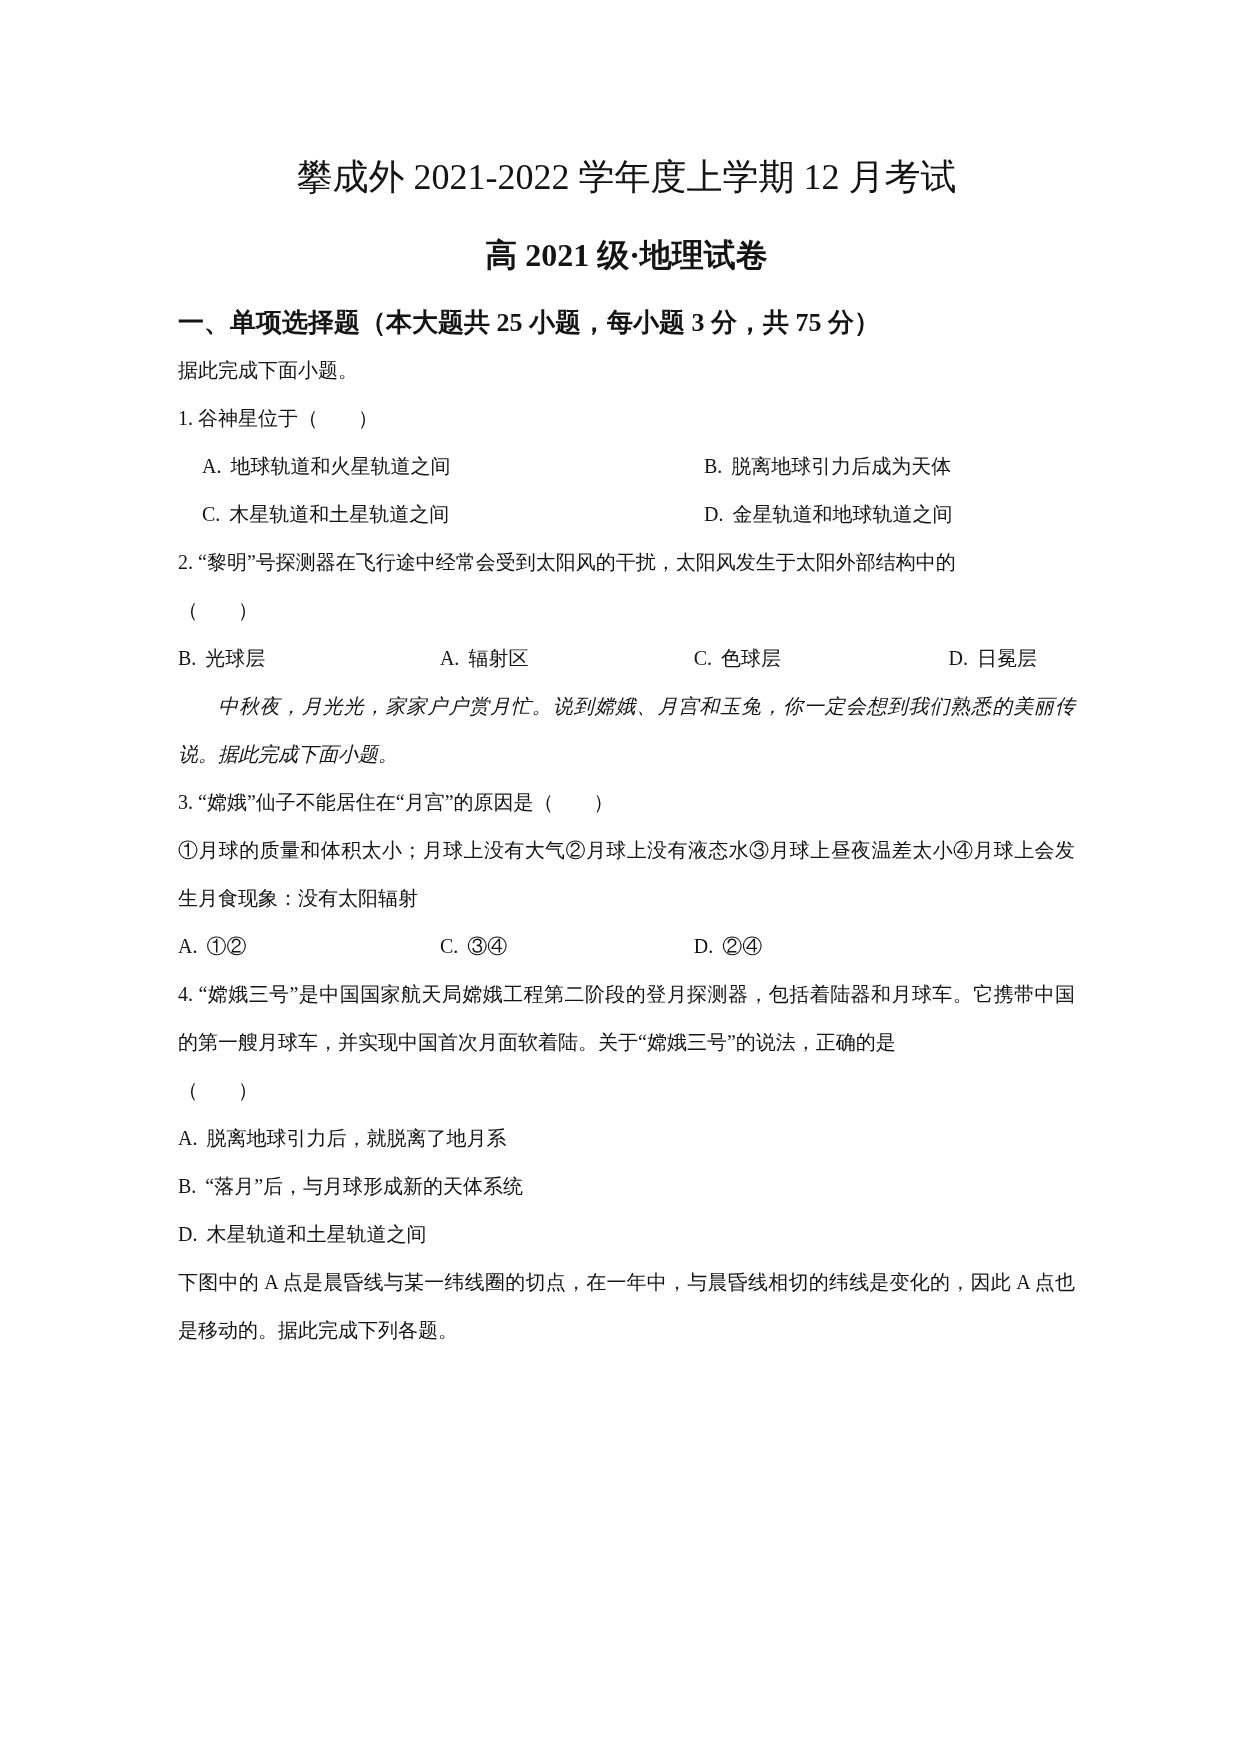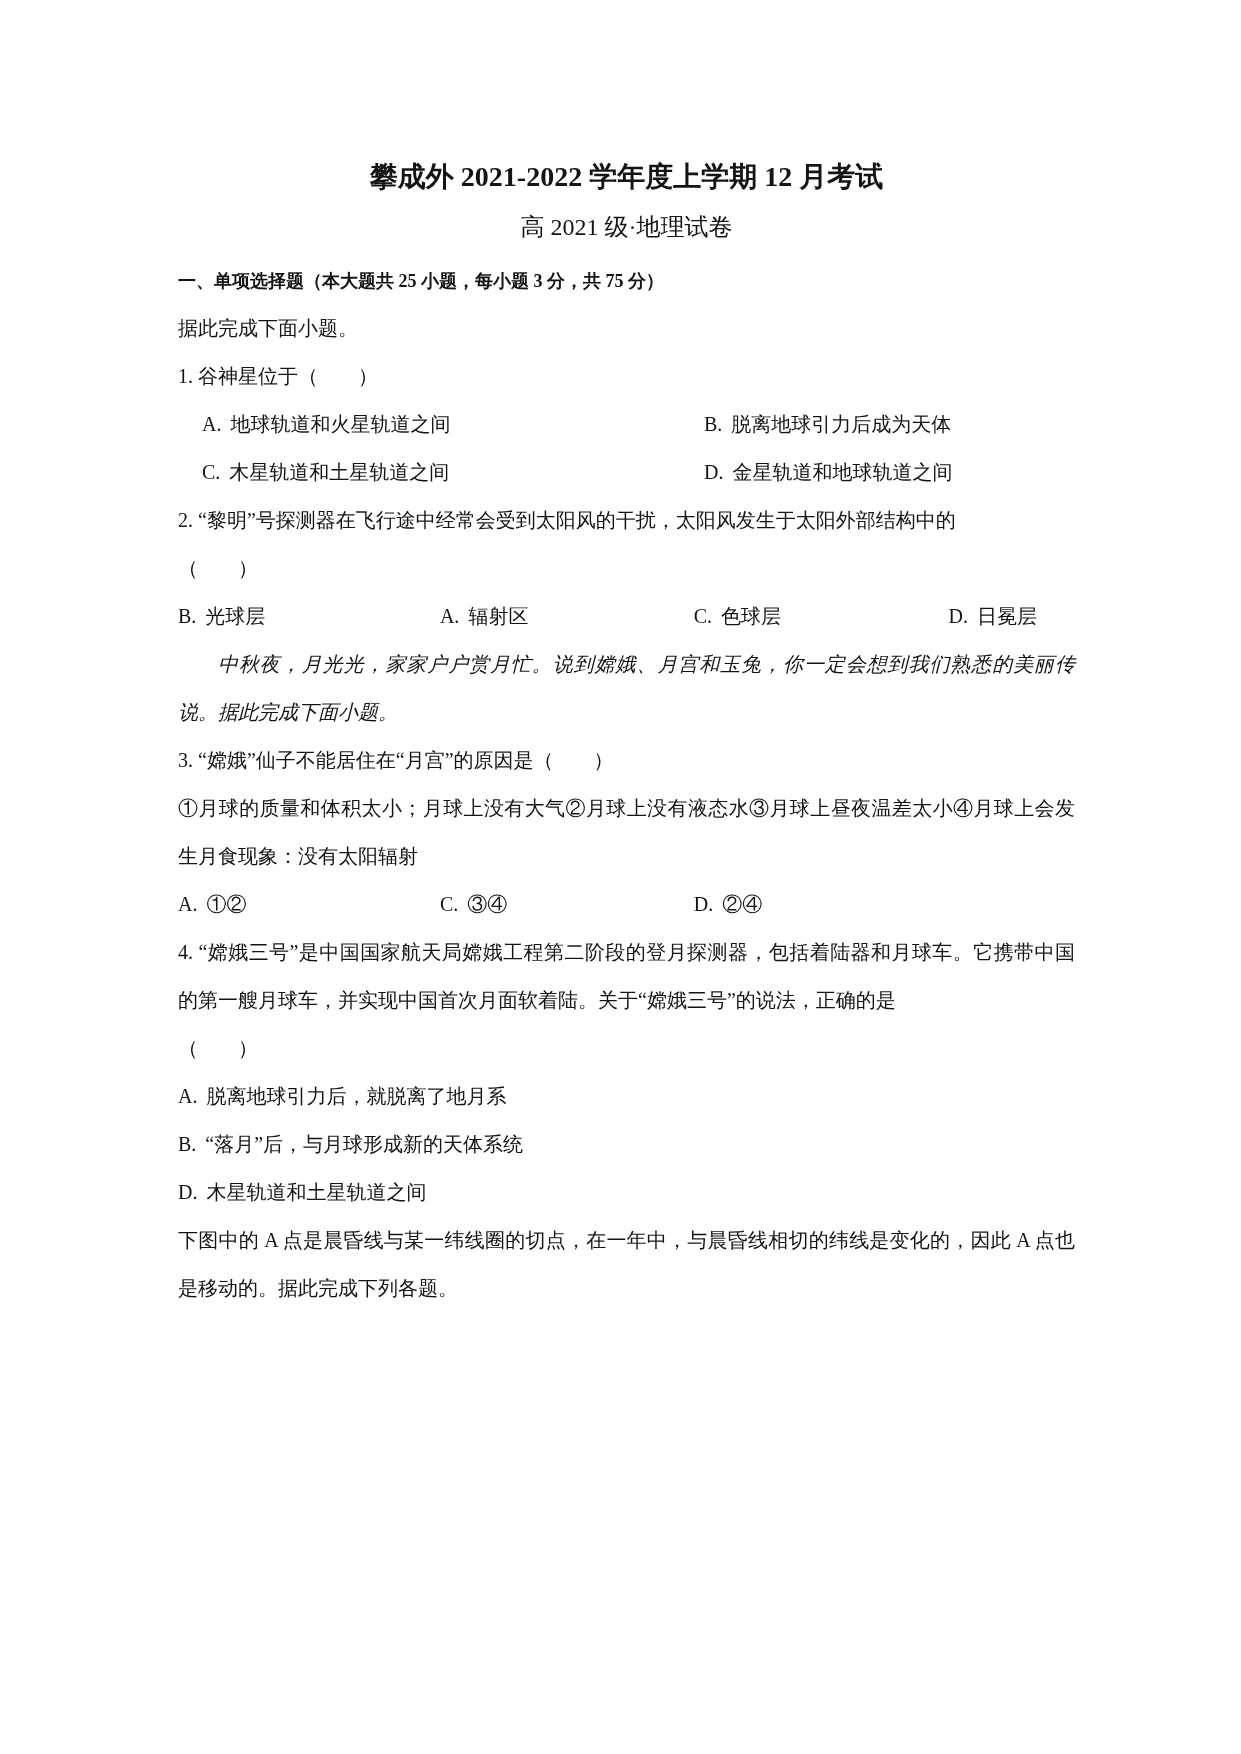--- a/index.html
+++ b/index.html
@@ -12,35 +12,35 @@
     color: #141414;
     box-sizing: border-box;
     padding: 160px 166px 0 178px;
     font-family: "Liberation Serif", "DejaVu Serif", serif;
     font-size: 20px;
     overflow: hidden;
   }
   .title {
     margin: 0;
     text-align: center;
-    font-size: 28px;
+    font-size: 36px;
+    font-weight: normal;
+    line-height: 34px;
+  }
+  .subtitle {
+    margin: 44px 0 0 0;
+    text-align: center;
+    font-size: 32px;
     font-weight: bold;
     line-height: 34px;
   }
-  .subtitle {
-    margin: 16px 0 0 0;
-    text-align: center;
-    font-size: 24px;
-    font-weight: normal;
-    line-height: 34px;
-  }
   .section-heading {
-    margin-top: 24px;
+    margin-top: 38px;
     font-weight: bold;
-    font-size: 18px;
+    font-size: 26px;
     line-height: 26px;
   }
   .content { margin-top: 10px; }
   .line, .para {
     margin: 0;
     line-height: 48px;
   }
   .para { text-align: justify; }
   .indent { text-indent: 2em; }
   .kai { font-style: italic; }

